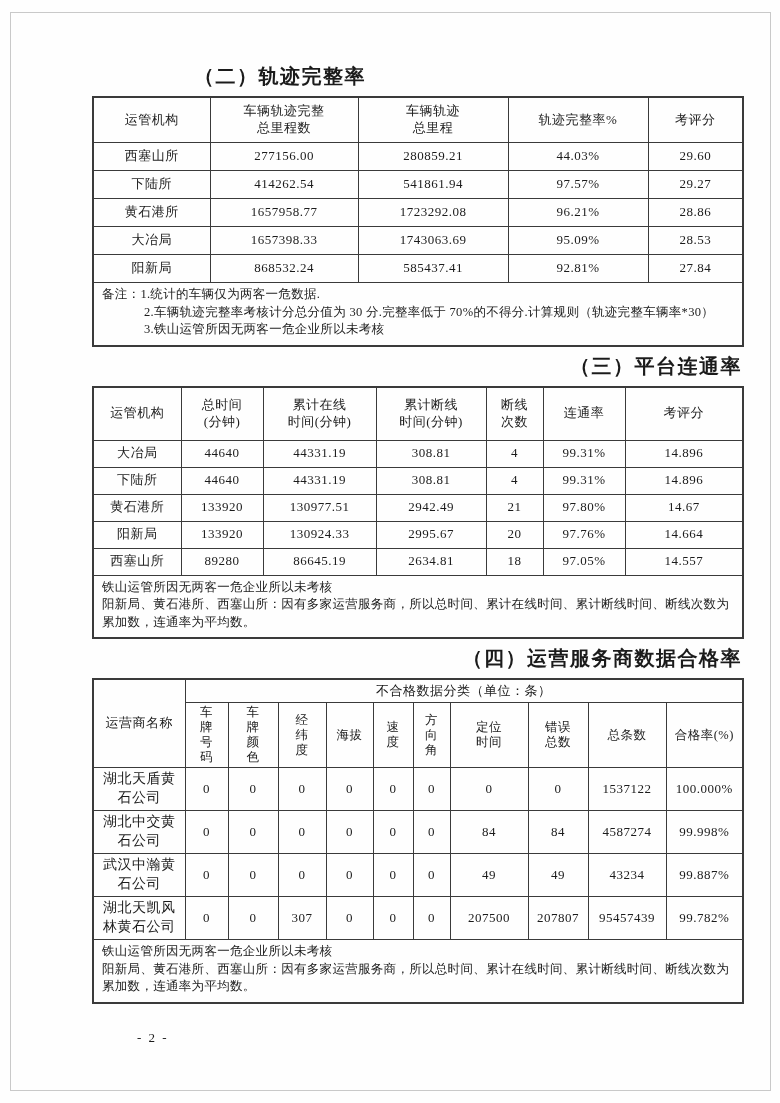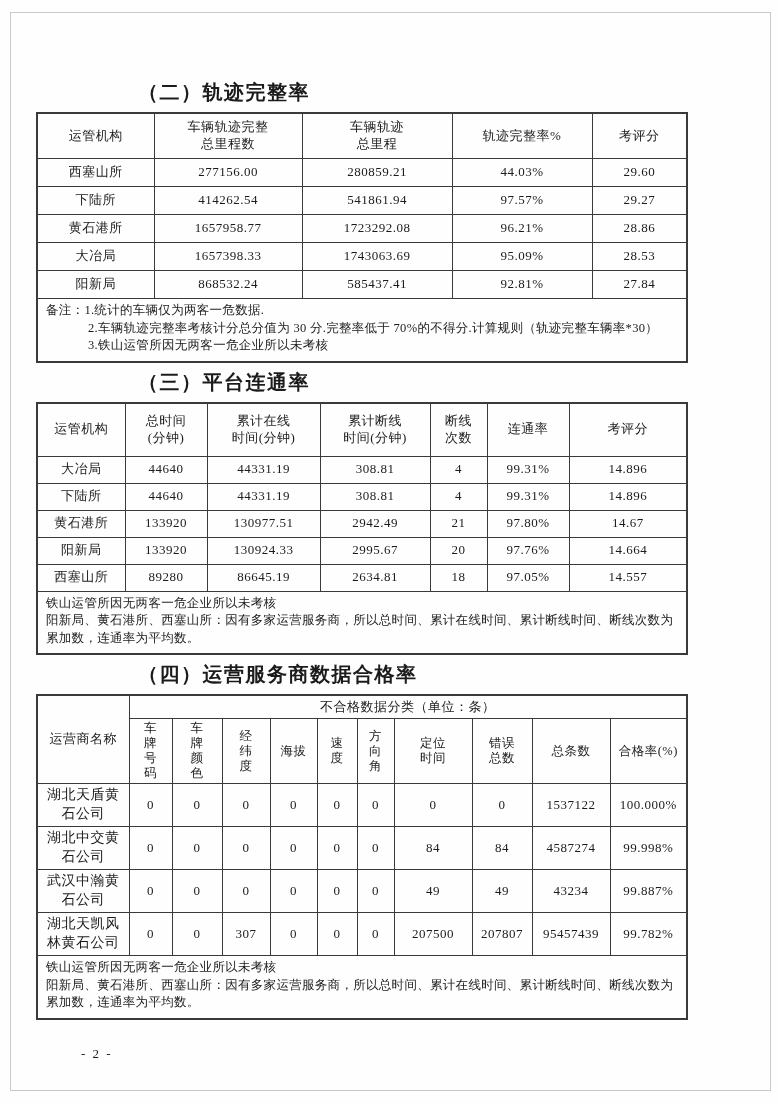--- a/index.html
+++ b/index.html
@@ -15,32 +15,33 @@
   }
   .scan-frame {
     position: absolute;
     left: 10px; top: 12px; right: 9px; bottom: 12px;
     border: 1px solid #c9c9c9;
     pointer-events: none;
   }
   .content {
     position: relative;
     width: 650px;
-    margin-left: 36px;
-    padding-top: 80px;
+    margin-left: 92px;
+    padding-top: 64px;
   }
   .section-title {
     font-size: 20px;
     font-weight: bold;
     margin: 0 0 8px 102px;
     letter-spacing: 1.5px;
     line-height: 1.2;
   }
   section.tbl-section + section.tbl-section .section-title {
     margin-top: 7px;
+    text-align: right;
   }
   table.doc-table {
     width: 650px;
     border-collapse: collapse;
     table-layout: fixed;
     border: 2px solid #3a3a3a;
     font-size: 13px;
   }
   .doc-table th, .doc-table td {
     border: 1px solid #3a3a3a;

